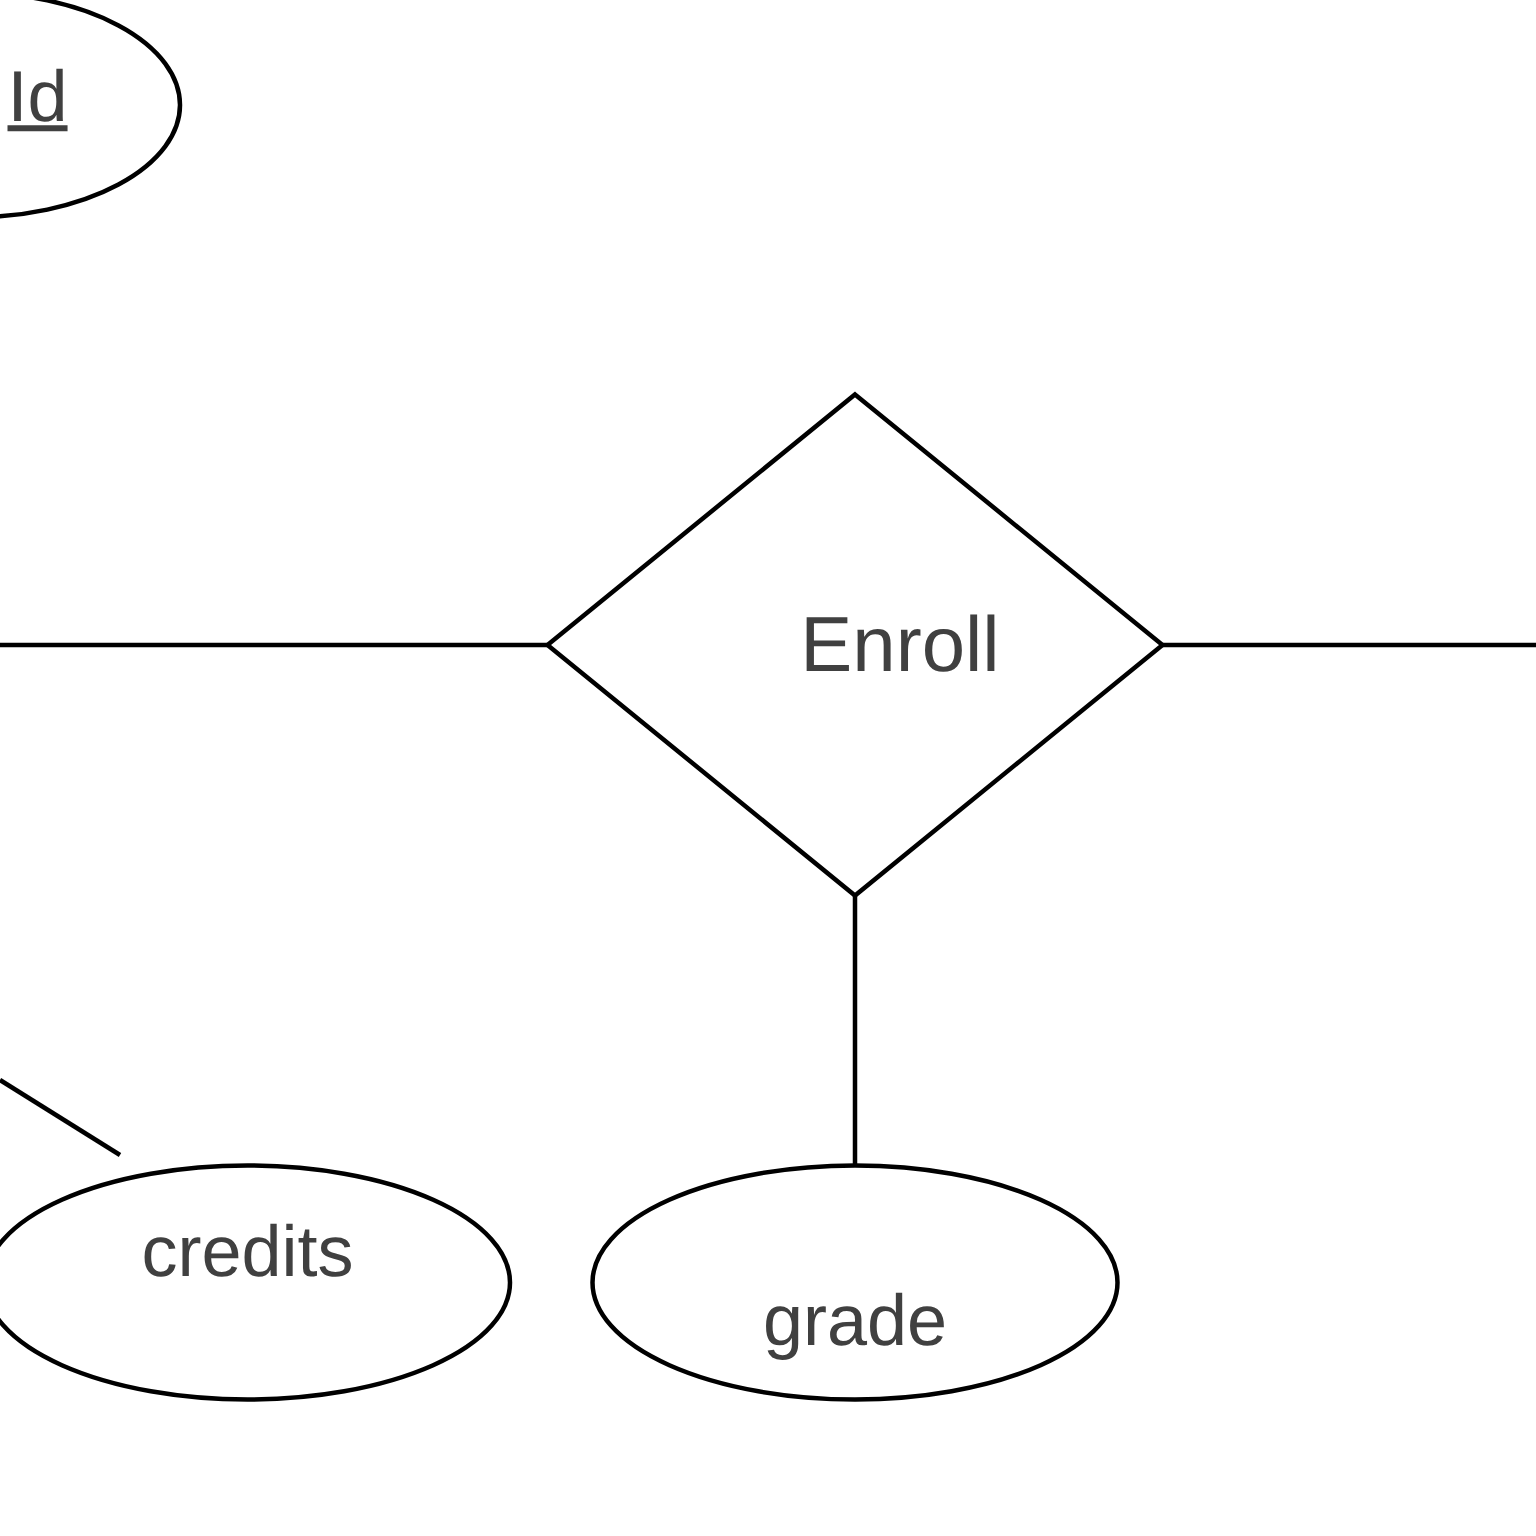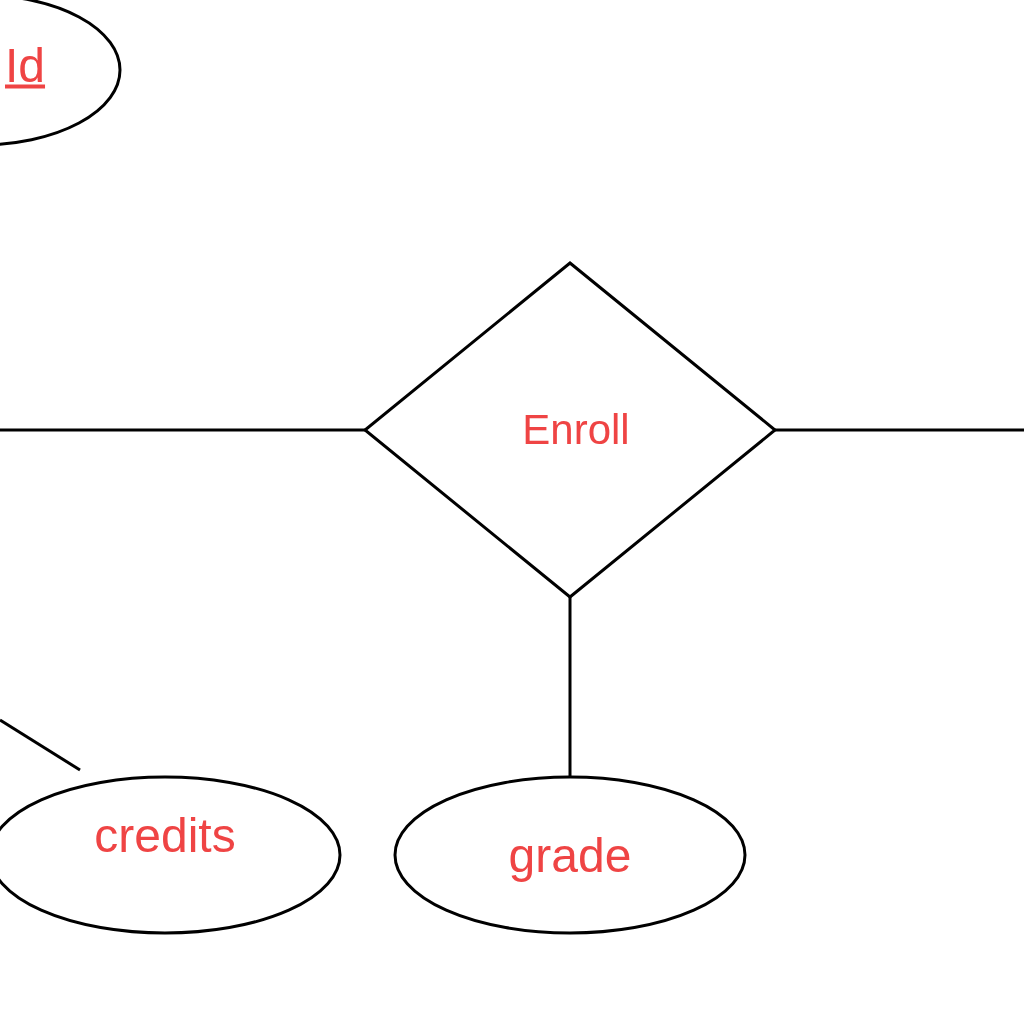--- a/index.html
+++ b/index.html
@@ -16,21 +16,21 @@
       overflow: hidden;
     }
     svg {
       position: absolute;
       top: 0;
       left: 0;
     }
     .label {
       position: absolute;
       font-size: 48px;
-      color: #ef4444;
+      color: #404040;
       text-align: center;
       transform: translate(-50%, -50%);
       white-space: nowrap;
     }
     .underlined {
       text-decoration: underline;
     }
   </style>
 </head>
 <body>
@@ -49,17 +49,17 @@
 
   <line x1="0" y1="720" x2="80" y2="770" stroke="#000000" stroke-width="3"></line>
 
   <ellipse cx="165" cy="855" rx="175" ry="78" fill="white" stroke="#000000" stroke-width="3"></ellipse>
 
   <ellipse cx="570" cy="855" rx="175" ry="78" fill="white" stroke="#000000" stroke-width="3"></ellipse>
 </svg>
 
 <div class="label underlined" style="left: 5px; top: 65px; transform: translateY(-50%);">Id</div>
 
-<div class="label" style="left: 576px; top: 430px; font-size: 42px;">Enroll</div>
+<div class="label" style="left: 600px; top: 430px; font-size: 52px;">Enroll</div>
 
 <div class="label" style="left: 165px; top: 835px;">credits</div>
 
-<div class="label" style="left: 570px; top: 855px;">grade</div>
+<div class="label" style="left: 570px; top: 881px;">grade</div>
 
 </body></html>

